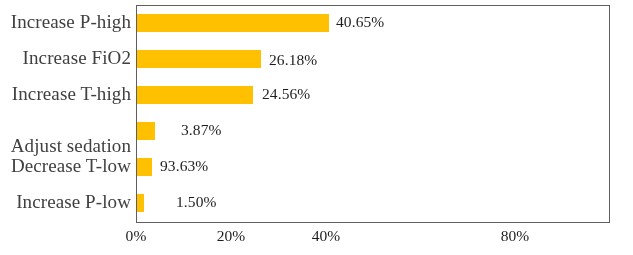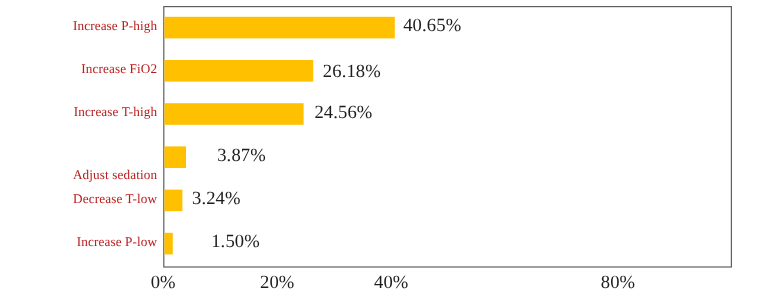--- a/index.html
+++ b/index.html
@@ -28,23 +28,23 @@
     left: 0px;
     top: 5px;
     width: 131px;
     height: 218px;
   }
   .cat-label {
     position: absolute;
     right: 0px;
     width: 131px;
     text-align: right;
-    font-size: 11px;
+    font-size: 19px;
     line-height: 18px;
-    color: #b91c1c;
+    color: #404040;
     white-space: nowrap;
     letter-spacing: 0.1px;
   }
 
   
   #plot-area {
     position: absolute;
     left: 136px;
     top: 5px;
     width: 474px;
@@ -138,21 +138,21 @@
     <div class="bar-track" style="top:188px">
       <div class="bar" style="width: 1.5%; background: rgb(255, 192, 0);"></div>
     </div>
   </div>
 
   <div id="value-layer">
     <div class="value-label" style="top: 8px; left: 200px;">40.65%</div>
     <div class="value-label" style="top: 32px; left: 133px; margin-top: 14px;">26.18%</div>
     <div class="value-label" style="top: 80px; left: 126px;">24.56%</div>
     <div class="value-label" style="top: 116px; left: 45px;">3.87%</div>
-    <div class="value-label" style="top: 152px; left: 24px;">3.24%</div>
+    <div class="value-label" style="top: 152px; left: 24px;">93.63%</div>
     <div class="value-label" style="top: 188px; left: 40px;">1.50%</div>
   </div>
 
   <div id="value-axis">
     <div class="tick-label" style="left: 136px;">0%</div>
     <div class="tick-label" style="left: 231px;">20%</div>
     <div class="tick-label" style="left: 326px;">40%</div>
     <div class="tick-label" style="left: 420px; margin-top: 38px;">60%</div>
     <div class="tick-label" style="left: 515px;">80%</div>
   </div>

